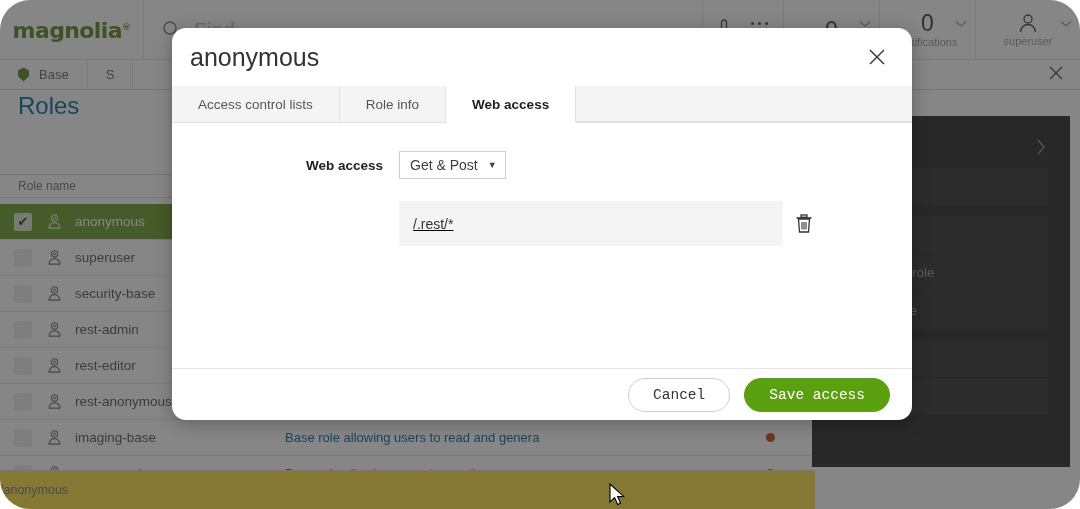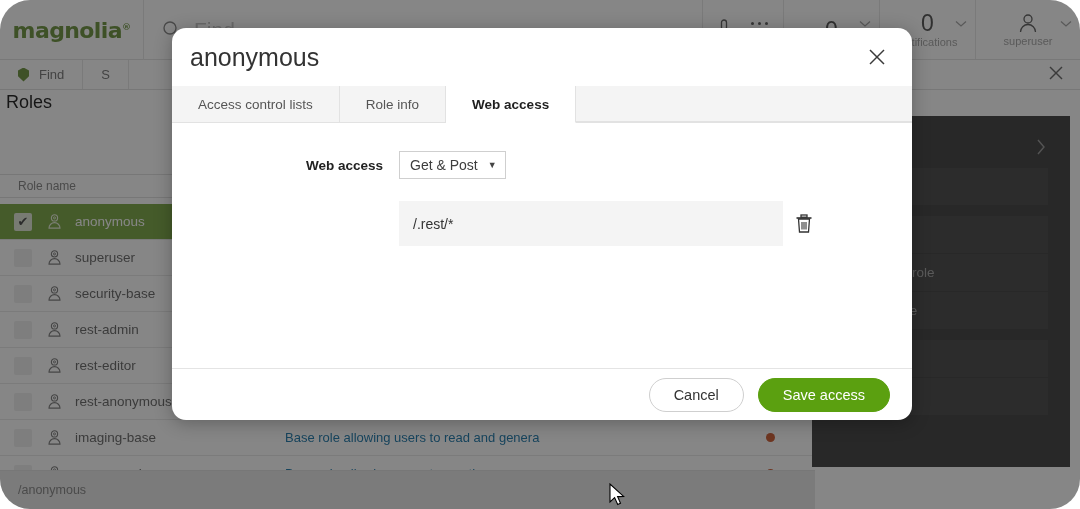--- a/index.html
+++ b/index.html
@@ -96,22 +96,22 @@
     background: #5b8727;
     clip-path: polygon(50% 0%, 100% 22%, 100% 62%, 50% 100%, 0% 62%, 0% 22%);
   }
   .tabstrip-close {
     position: absolute; right: 16px; top: 5px;
     color: #555;
   }
 
   
   .content-title {
-    position: absolute; top: 92px; left: 6px;
-    font-size: 18px; color: #000000; font-weight: 300;
+    position: absolute; top: 92px; left: 18px;
+    font-size: 24px; color: #0369a1; font-weight: 300;
   }
   .list-head {
     position: absolute; top: 174px; left: 0;
     width: 815px; height: 24px;
     border-top: 1px solid #dedede;
     border-bottom: 1px solid #dedede;
     display: flex; align-items: center;
   }
   .col-name { width: 290px; padding-left: 18px; font-size: 12px; color: #777; }
   .col-desc { flex: 1; font-size: 12px; color: #777; }
@@ -151,24 +151,23 @@
   }
   .status-dot {
     width: 9px; height: 9px; border-radius: 50%;
     background: #c8491b; margin-right: 40px; flex: 0 0 auto;
   }
 
   
   .statusbar {
     position: absolute; bottom: 0; left: 0;
     width: 815px; height: 39px;
-    background: #e5e5e5;
+    background: #fde047;
     border-top: 1px solid #dedede;
     display: flex; align-items: center;
-    padding-left: 18px;
     font-size: 12.5px; color: #777;
   }
 
   
   .action-panel {
     position: absolute; top: 116px; right: 10px;
     width: 258px; height: 351px;
     background: #2b2b2b;
     padding: 10px 22px 14px 22px;
   }
@@ -259,20 +258,21 @@
     display: flex; align-items: center; justify-content: space-between;
     padding: 0 8px 0 10px; gap: 10px;
     font-size: 14px; color: #3d3d3d;
     cursor: pointer;
   }
   .caret { font-size: 9px; color: #444; }
   .entry-row {
     display: flex; align-items: center;
     padding-left: 227px; gap: 8px;
     margin-bottom: 14px;
+    text-decoration: underline;
   }
   .text-input {
     width: 384px; height: 45px;
     background: #f4f4f4;
     border: none;
     padding: 0 14px;
     font-size: 14px; color: #333;
     font-family: "Liberation Sans", sans-serif;
   }
   .trash-btn {
@@ -290,21 +290,21 @@
   .modal-foot {
     height: 52px; flex: 0 0 52px;
     border-top: 1px solid #e4e4e4;
     display: flex; align-items: center; justify-content: flex-end;
     gap: 14px; padding-right: 22px;
   }
   .btn-pill {
     height: 34px; padding: 0 24px;
     border-radius: 17px;
     font-size: 14.5px; cursor: pointer;
-    font-family: Liberation Sans, sans-serif;
+    font-family: Liberation Mono, monospace;
   }
   .btn-cancel { background: #fff; border: 1px solid #cfcfcf; color: #333; }
   .btn-save { background: #5ba010; border: 1px solid #5ba010; color: #fff; }
 
   
   .cursor { position: absolute; left: 609px; top: 483px; }
 </style>
 </head>
 <body>
 
@@ -362,21 +362,21 @@
         <span class="sub-label">superuser</span>
         <svg class="cell-chevron" width="12" height="8" viewBox="0 0 12 8">
             <polyline points="1,1.5 6,6 11,1.5" fill="none" stroke="#9a9a9a" stroke-width="1.3"></polyline>
           </svg>
       </div>
     </div>
 
     <div class="tabstrip">
       <div class="app-tab">
         <span class="shield"></span>
-        <span>Find</span>
+        <span>Base</span>
       </div>
       <div class="app-tab">
         <span>S</span>
       </div>
       <svg class="tabstrip-close" width="16" height="16" viewBox="0 0 16 16">
         <line x1="2" y1="2" x2="14" y2="14" stroke="#555" stroke-width="1.4"></line>
         <line x1="14" y1="2" x2="2" y2="14" stroke="#555" stroke-width="1.4"></line>
       </svg>
     </div>
 

